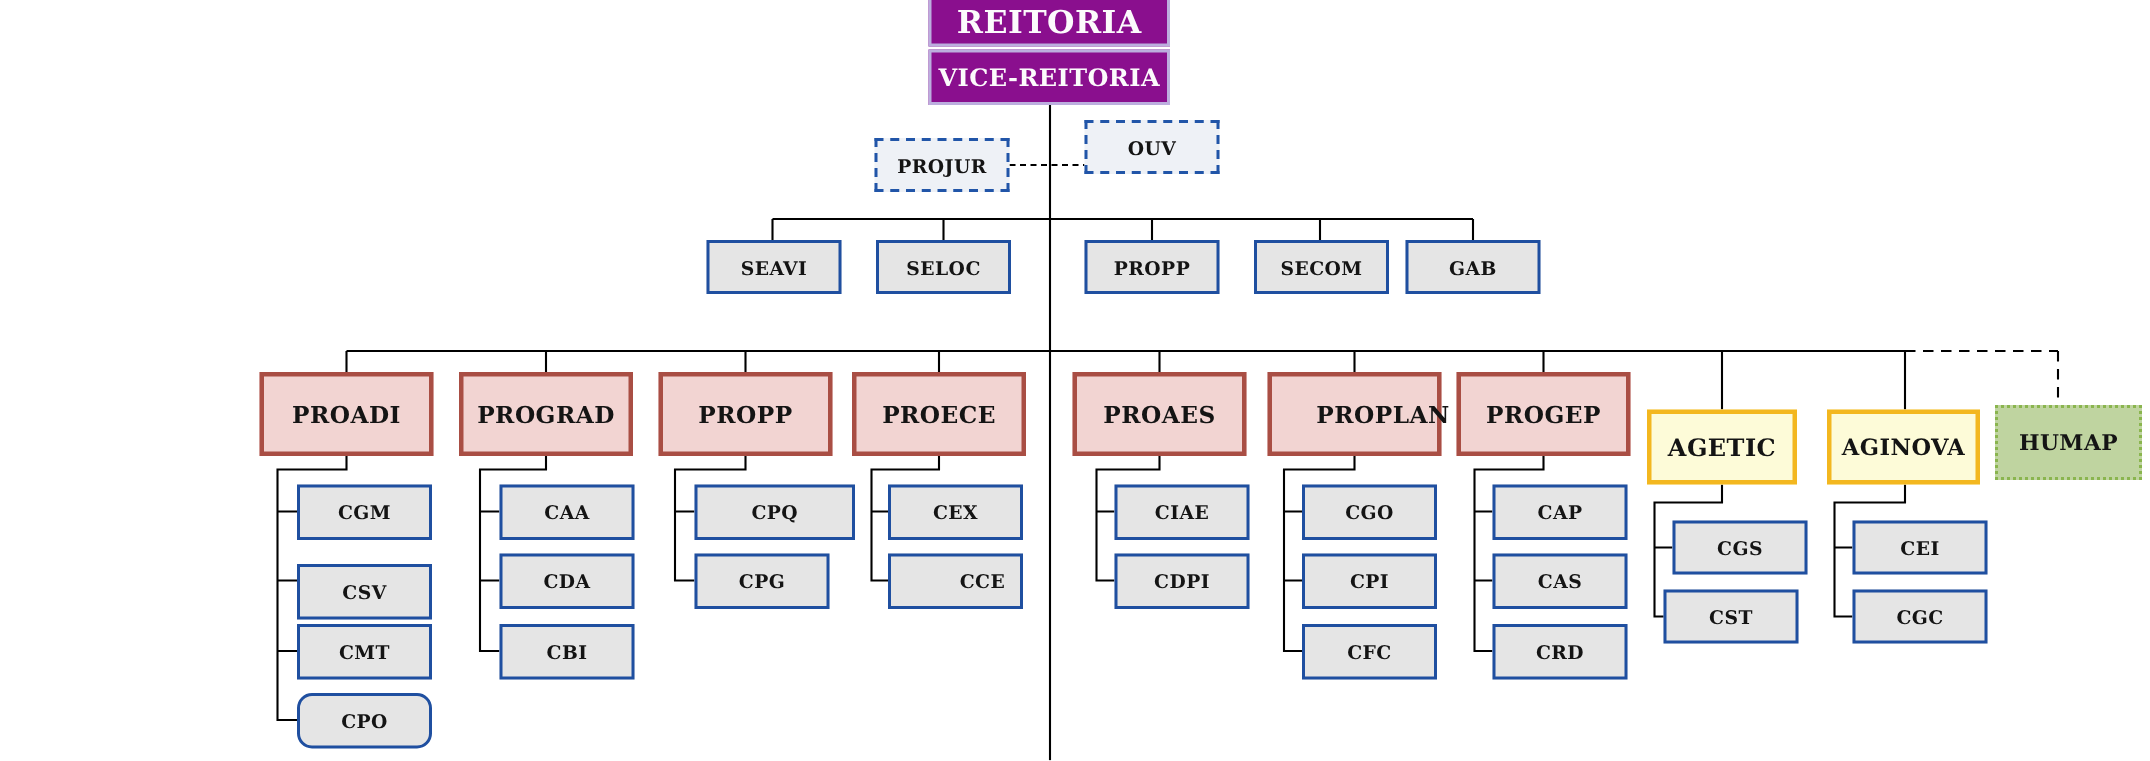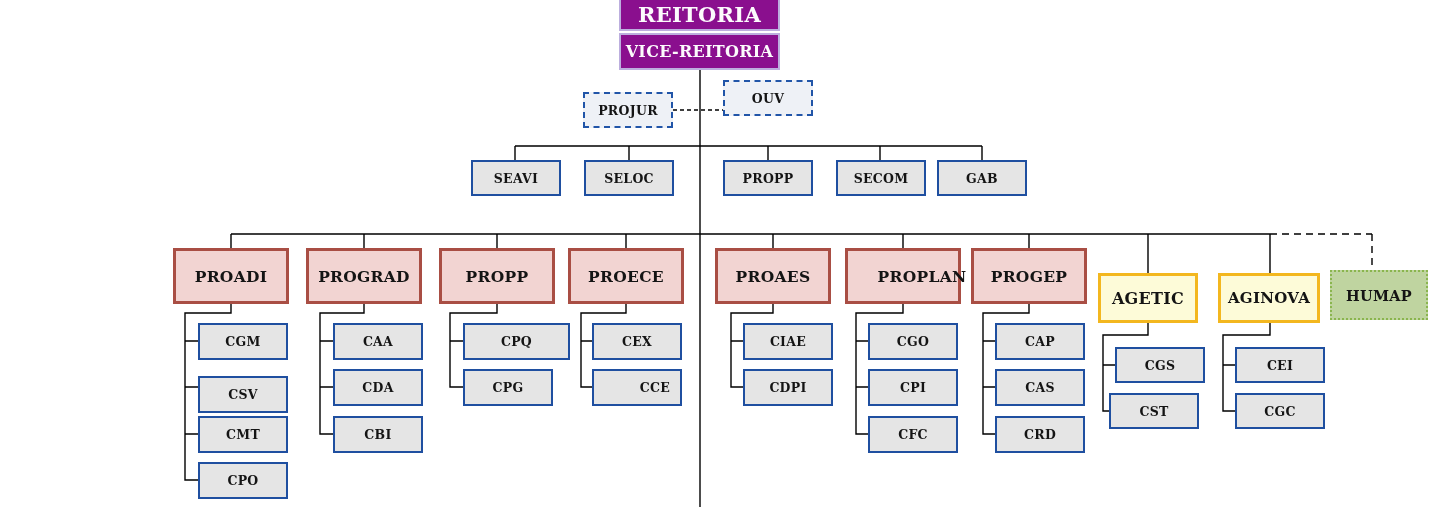--- a/index.html
+++ b/index.html
@@ -106,21 +106,21 @@
   <div class="box pink" style="left:845px; top:248px; width:116px; height:56px;padding-left:38px;">PROPLAN</div>
   <div class="box pink" style="left:971px; top:248px; width:116px; height:56px;">PROGEP</div>
 
   <div class="box yellow" style="left:1098px; top:273px; width:100px; height:50px;">AGETIC</div>
   <div class="box yellow" style="left:1218px; top:273px; width:102px; height:50px; font-size:15px;">AGINOVA</div>
   <div class="box green" style="left:1330px; top:270px; width:98px; height:50px;">HUMAP</div>
 
   <div class="box light" style="left:198px; top:323px; width:90px; height:37px;">CGM</div>
   <div class="box light" style="left:198px; top:376px; width:90px; height:37px;">CSV</div>
   <div class="box light" style="left:198px; top:416px; width:90px; height:37px;">CMT</div>
-  <div class="box light" style="left:198px; top:462px; width:90px; height:37px;">CPO</div>
+  <div class="box light" style="left:198px; top:462px; width:90px; height:37px;border-radius:10px;">CPO</div>
 
   <div class="box light" style="left:333px; top:323px; width:90px; height:37px;">CAA</div>
   <div class="box light" style="left:333px; top:369px; width:90px; height:37px;">CDA</div>
   <div class="box light" style="left:333px; top:416px; width:90px; height:37px;">CBI</div>
 
   <div class="box light" style="left:463px; top:323px; width:107px; height:37px;">CPQ</div>
   <div class="box light" style="left:463px; top:369px; width:90px; height:37px;">CPG</div>
 
   <div class="box light" style="left:592px; top:323px; width:90px; height:37px;">CEX</div>
   <div class="box light" style="left:592px; top:369px; width:90px; height:37px;padding-left:36px;">CCE</div>

